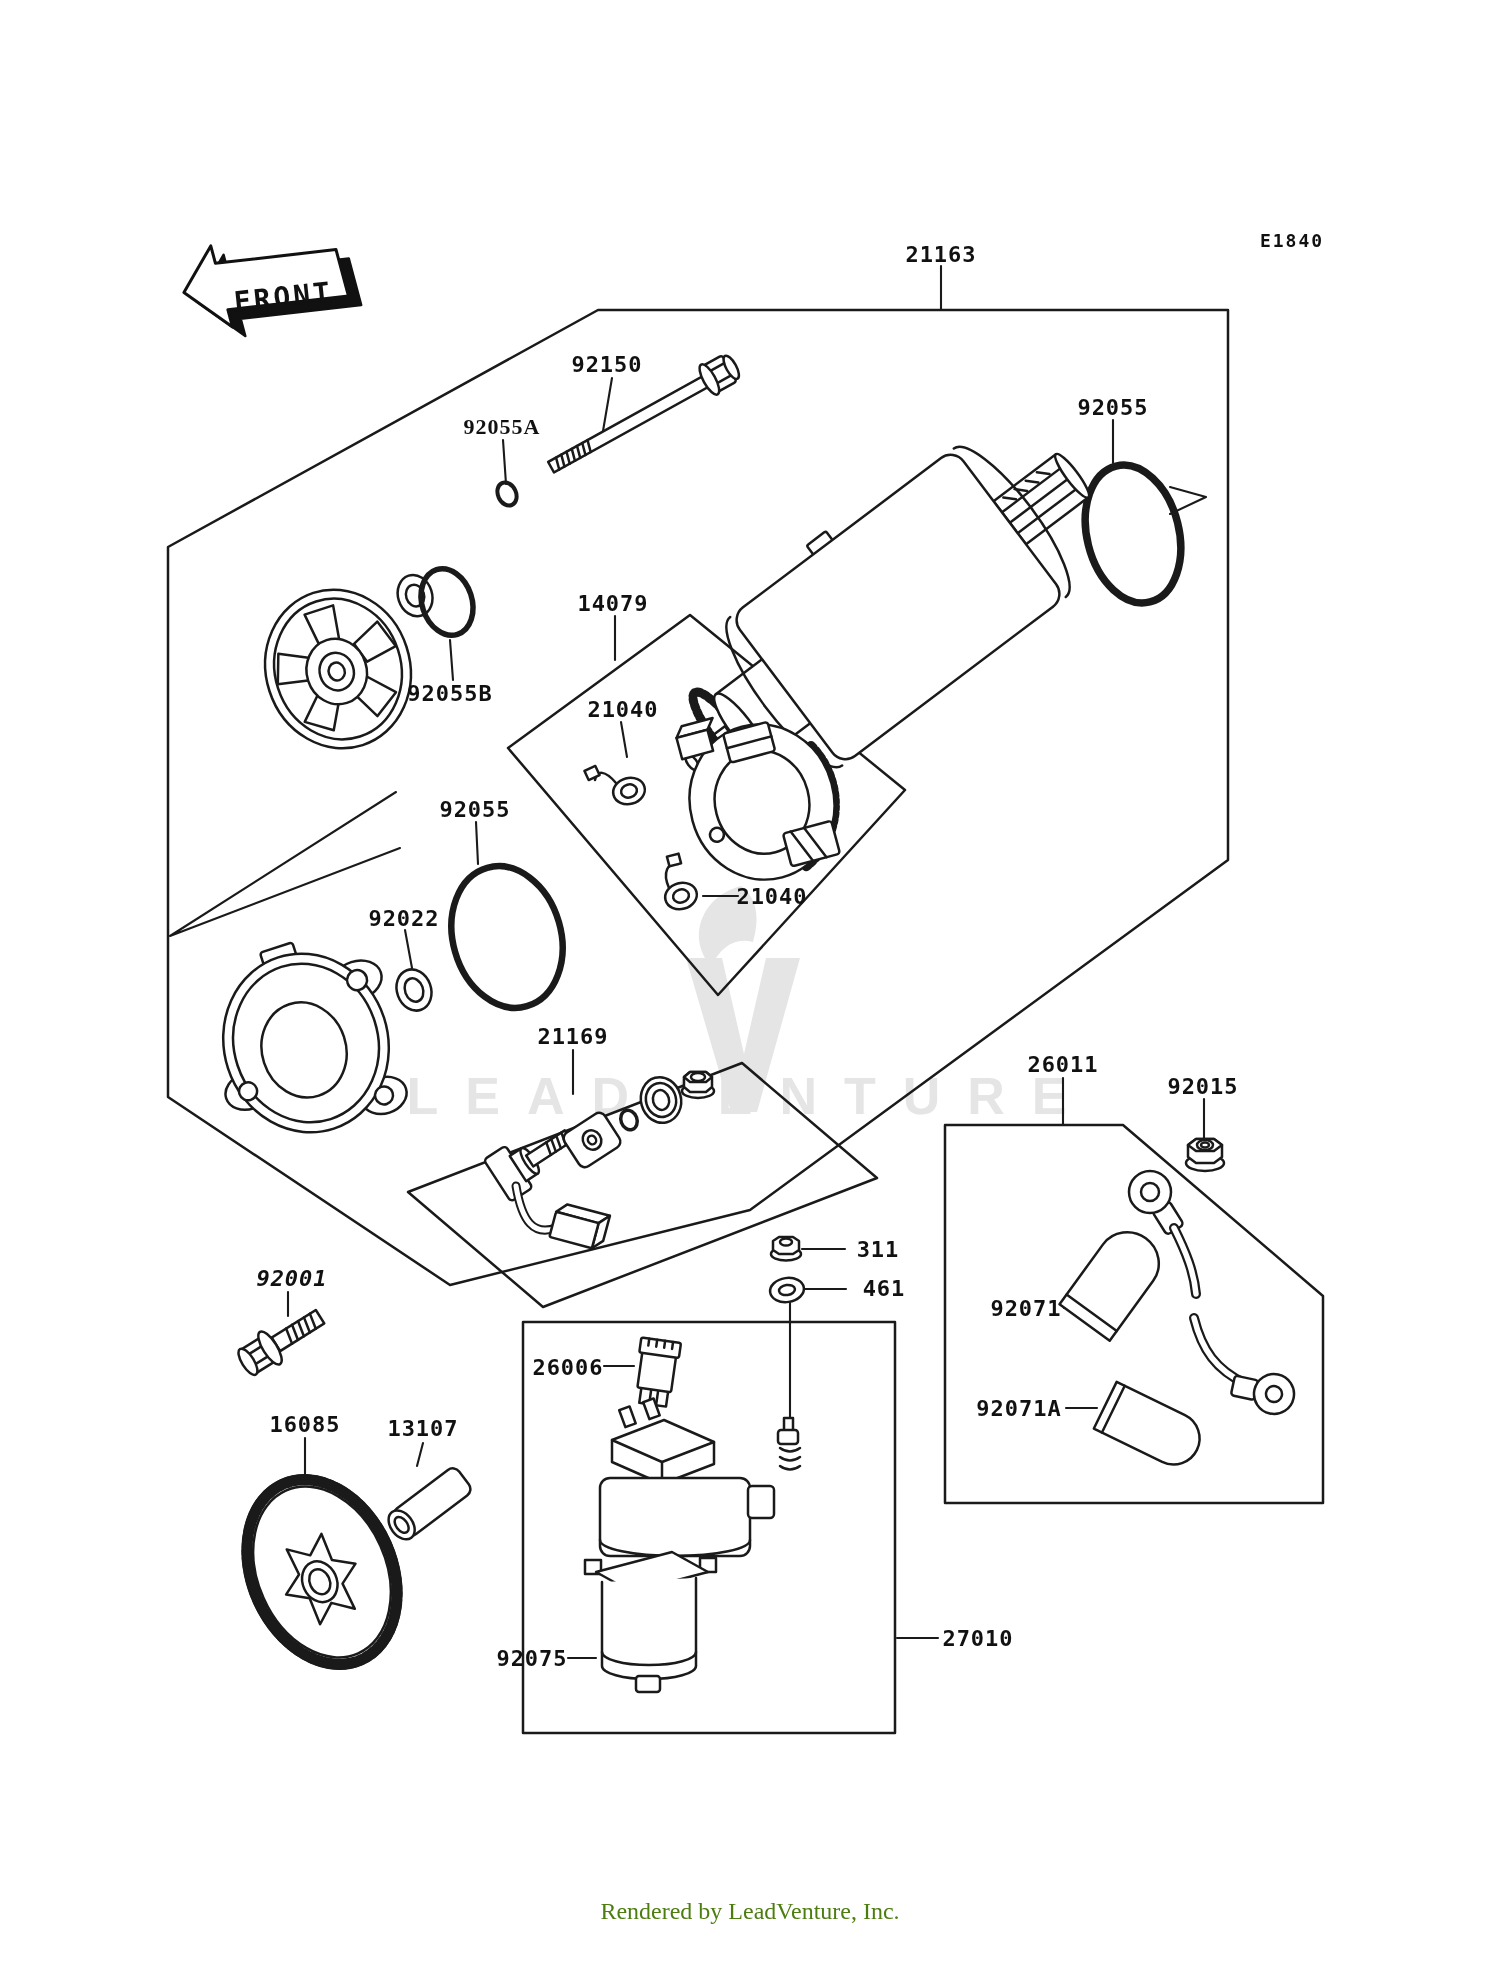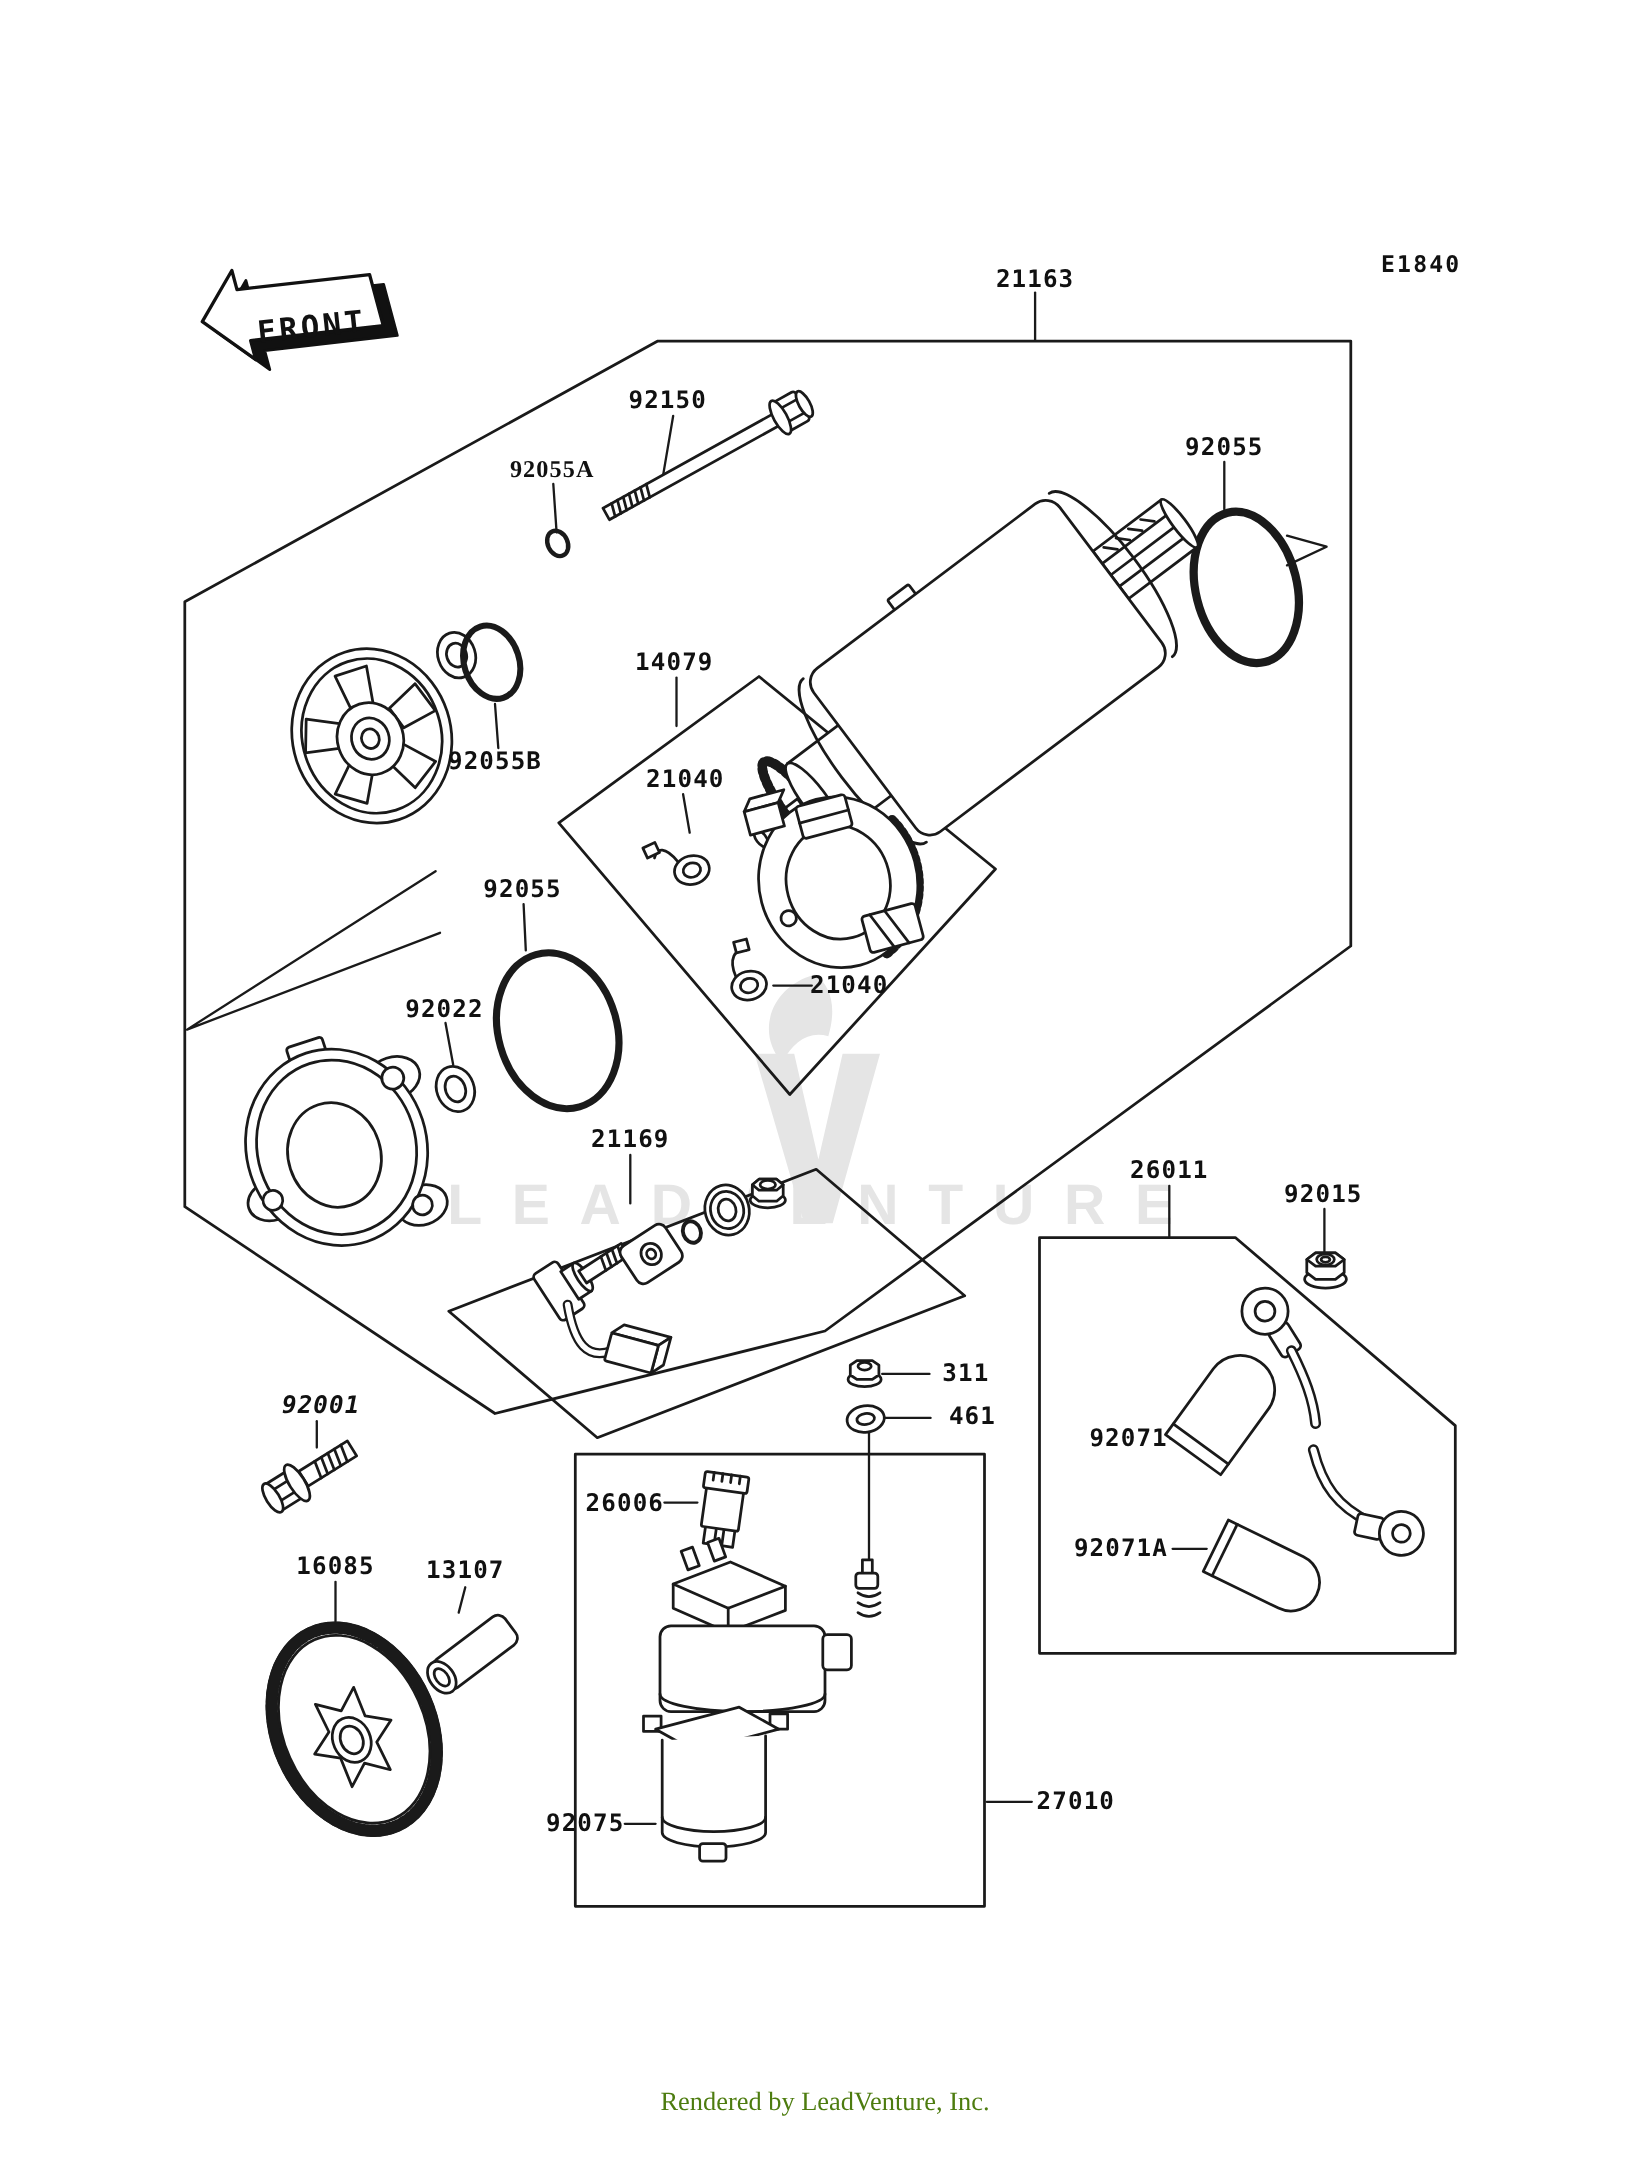--- a/index.html
+++ b/index.html
@@ -5,21 +5,21 @@
   html,body{margin:0;padding:0;background:#fff;}
   .canvas{position:relative;width:1500px;height:1962px;background:#ffffff;overflow:hidden;
           font-family:"DejaVu Sans Mono", monospace;}
   .wm-text{position:absolute;left:50%;top:1066px;transform:translateX(-50%);
            font-family:"Liberation Sans", sans-serif;font-weight:bold;font-size:52px;
            letter-spacing:27px;color:#e5e5e5;white-space:nowrap;z-index:0;}
   svg.art{position:absolute;left:0;top:0;z-index:1;}
   .plabel{position:absolute;transform:translate(-50%,-50%);font-family:"DejaVu Sans Mono",monospace;
           font-weight:bold;font-size:22px;letter-spacing:1px;color:#111;white-space:nowrap;z-index:2;}
   .doc-code{position:absolute;transform:translate(-50%,-50%);left:1292px;top:240px;
-            font-family:"DejaVu Sans Mono",monospace;font-weight:bold;font-size:21px;
+            font-family:"DejaVu Sans Mono",monospace;font-weight:bold;font-size:18px;
             letter-spacing:2px;color:#111;z-index:2;}
   .footer{position:absolute;left:50%;top:1898px;transform:translateX(-50%);
           font-family:Liberation Serif, serif;font-size:24px;color:#4d7c0f;z-index:2;white-space:nowrap;}
 </style>
 </head>
 <body>
 
 <div class="canvas">
 
   <div class="wm-text">LEADVENTURE</div>

